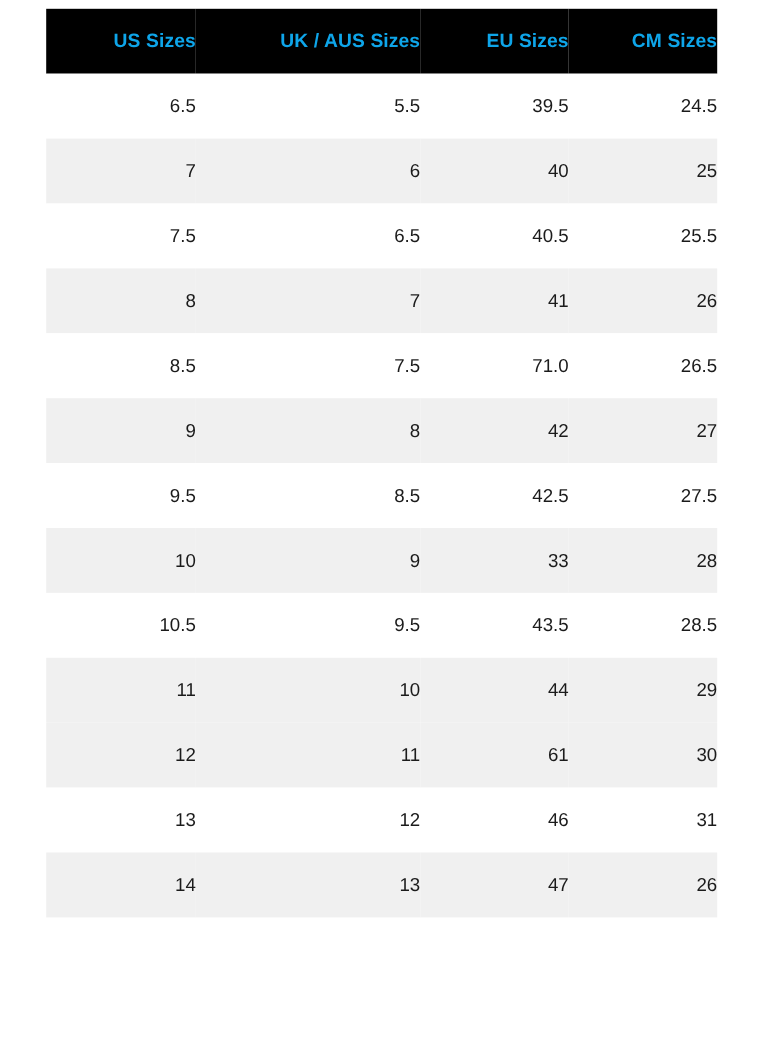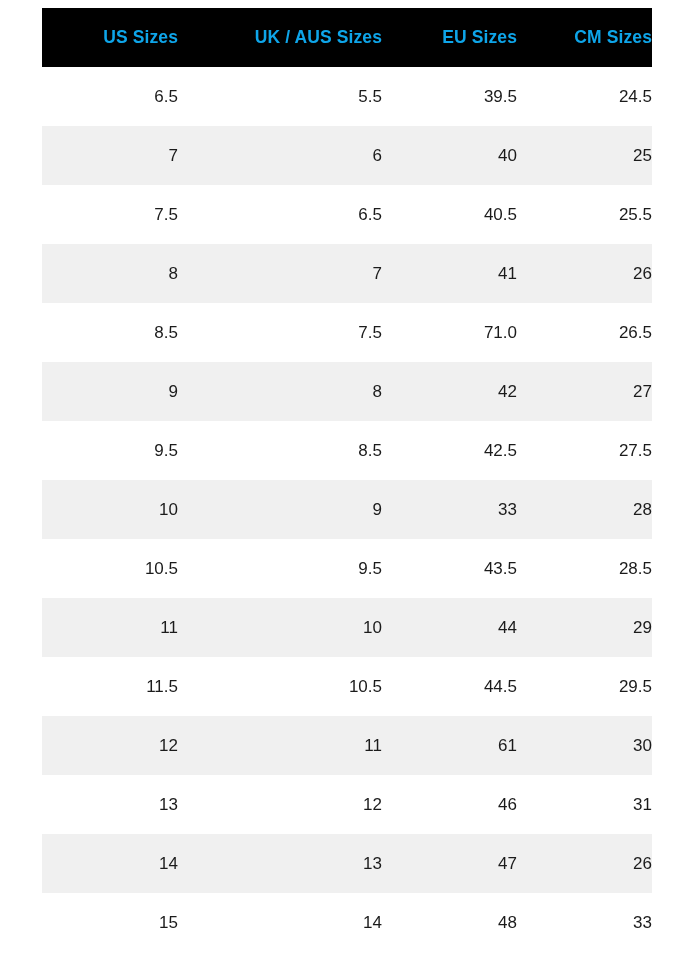--- a/index.html
+++ b/index.html
@@ -141,45 +141,33 @@
         <td>9.5</td>
         <td>43.5</td>
         <td>28.5</td>
       </tr>
       <tr class="row-even">
         <td>11</td>
         <td>10</td>
         <td>44</td>
         <td>29</td>
       </tr>
-      <tr class="row-odd">
-        <td>11.5</td>
-        <td>10.5</td>
-        <td>44.5</td>
-        <td>29.5</td>
-      </tr>
       <tr class="row-even">
         <td>12</td>
         <td>11</td>
         <td>61</td>
         <td>30</td>
       </tr>
       <tr class="row-odd">
         <td>13</td>
         <td>12</td>
         <td>46</td>
         <td>31</td>
       </tr>
       <tr class="row-even">
         <td>14</td>
         <td>13</td>
         <td>47</td>
         <td>26</td>
       </tr>
-      <tr class="row-odd">
-        <td>15</td>
-        <td>14</td>
-        <td>48</td>
-        <td>33</td>
-      </tr>
     </tbody>
   </table>
 </div>
 
 </body></html>

